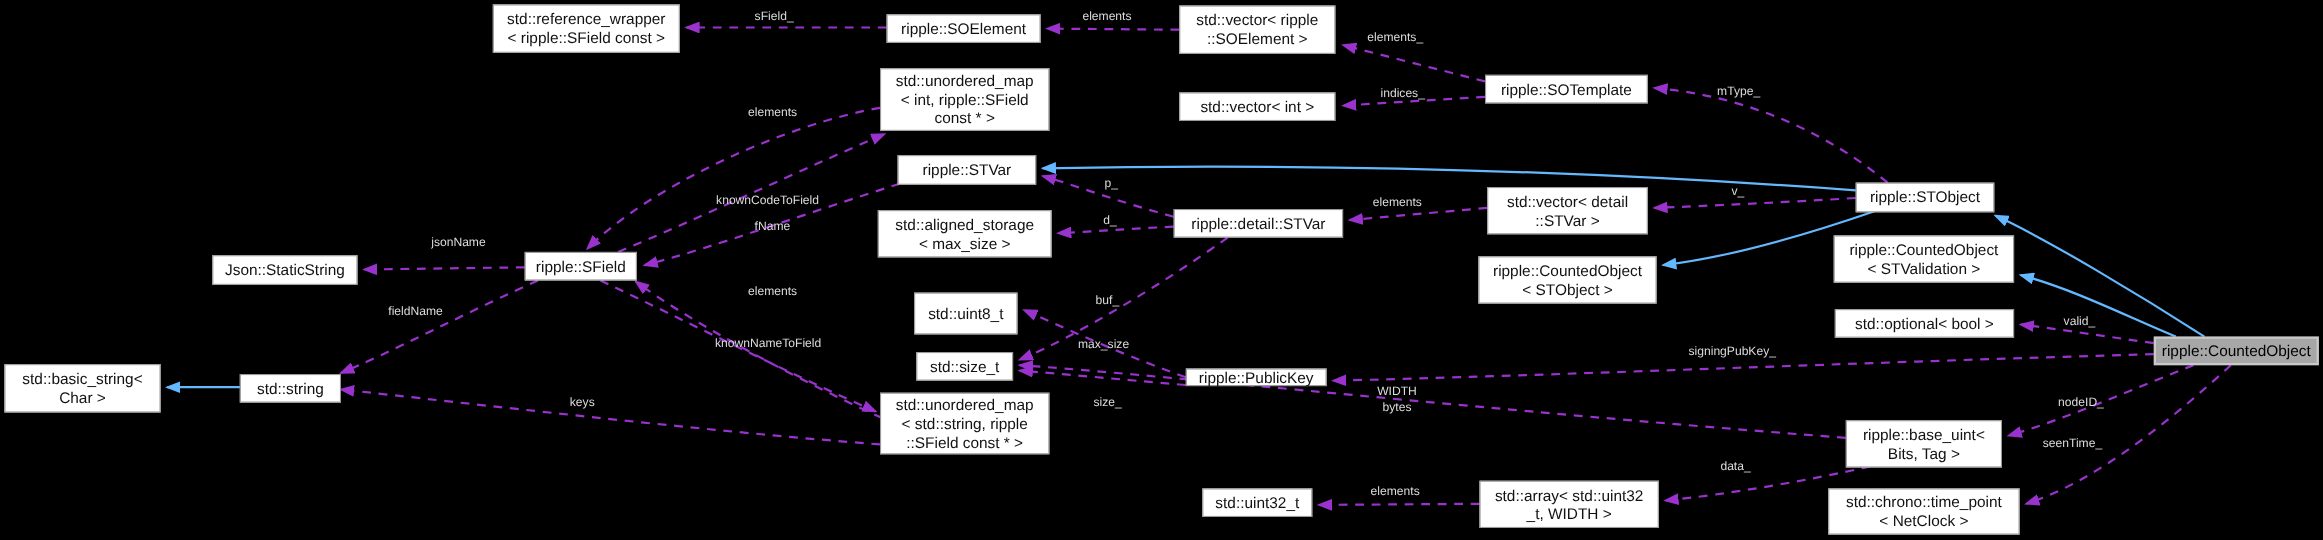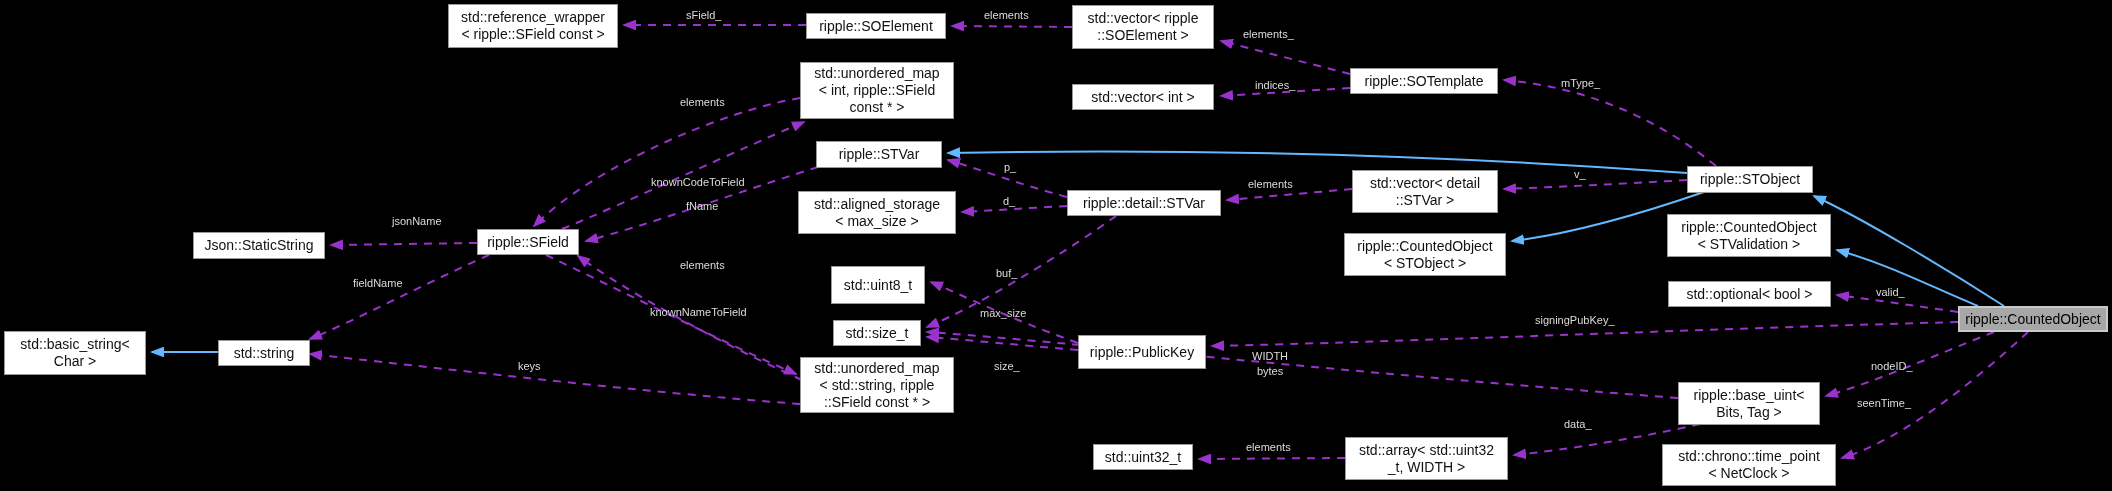--- a/index.html
+++ b/index.html
@@ -96,21 +96,21 @@
 &lt; STValidation &gt;</div>
       <div class="node" style="left: 1668px; top: 281px; width: 163px; height: 26px;">std::optional&lt; bool &gt;</div>
       <div class="node highlight" style="left: 1958px; top: 306px; width: 150px; height: 26px;">ripple::CountedObject</div>
       <div class="node" style="left: 193px; top: 232px; width: 132px; height: 27px;">Json::StaticString</div>
       <div class="node" style="left: 477px; top: 229px; width: 102px; height: 26px;">ripple::SField</div>
       <div class="node" style="left: 4px; top: 331px; width: 142px; height: 44px;">std::basic_string&lt;
 Char &gt;</div>
       <div class="node" style="left: 218px; top: 340px; width: 92px; height: 26px;">std::string</div>
       <div class="node" style="left: 831px; top: 266px; width: 94px; height: 38px;">std::uint8_t</div>
       <div class="node" style="left: 833px; top: 320px; width: 88px; height: 26px;">std::size_t</div>
-      <div class="node" style="left: 1078px; top: 335px; width: 128px; height: 34px;">ripple::PublicKey</div>
+      <div class="node" style="left: 1078px; top: 335px; width: 128px; height: 16px;">ripple::PublicKey</div>
       <div class="node" style="left: 800px; top: 357px; width: 154px; height: 56px;">std::unordered_map
 &lt; std::string, ripple
 ::SField const * &gt;</div>
       <div class="node" style="left: 1678px; top: 382px; width: 142px; height: 43px;">ripple::base_uint&lt;
 Bits, Tag &gt;</div>
       <div class="node" style="left: 1662px; top: 444px; width: 174px; height: 42px;">std::chrono::time_point
 &lt; NetClock &gt;</div>
       <div class="node" style="left: 1093px; top: 444px; width: 100px; height: 26px;">std::uint32_t</div>
       <div class="node" style="left: 1345px; top: 437px; width: 163px; height: 43px;">std::array&lt; std::uint32
 _t, WIDTH &gt;</div>

